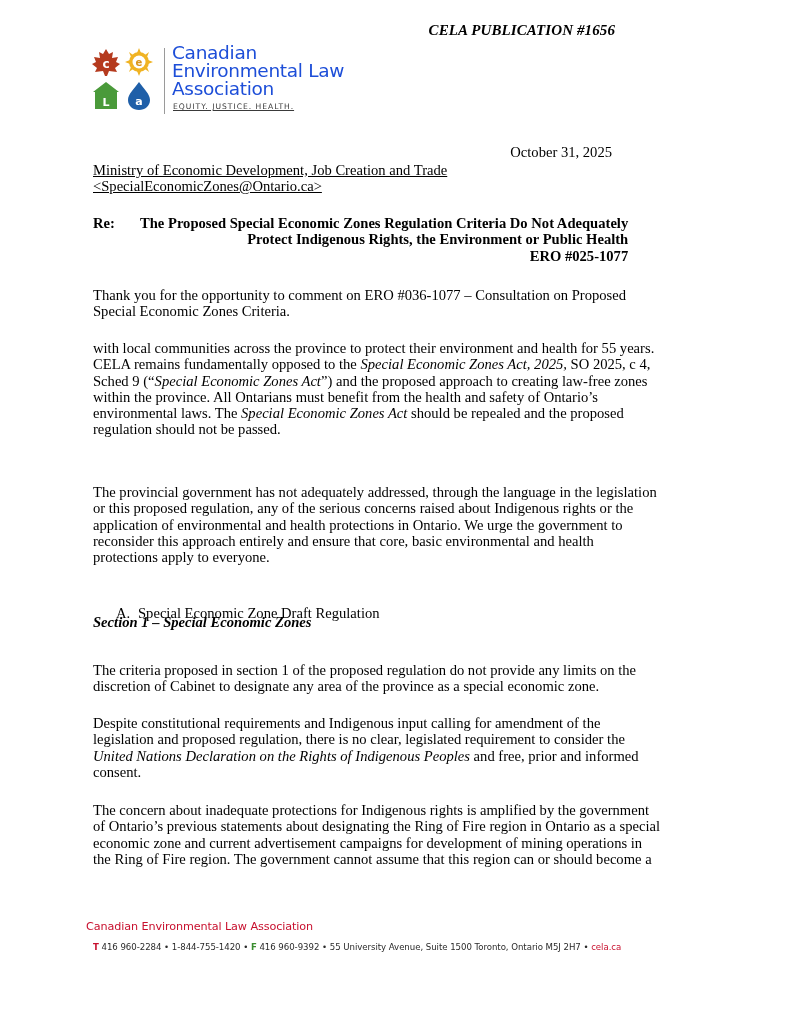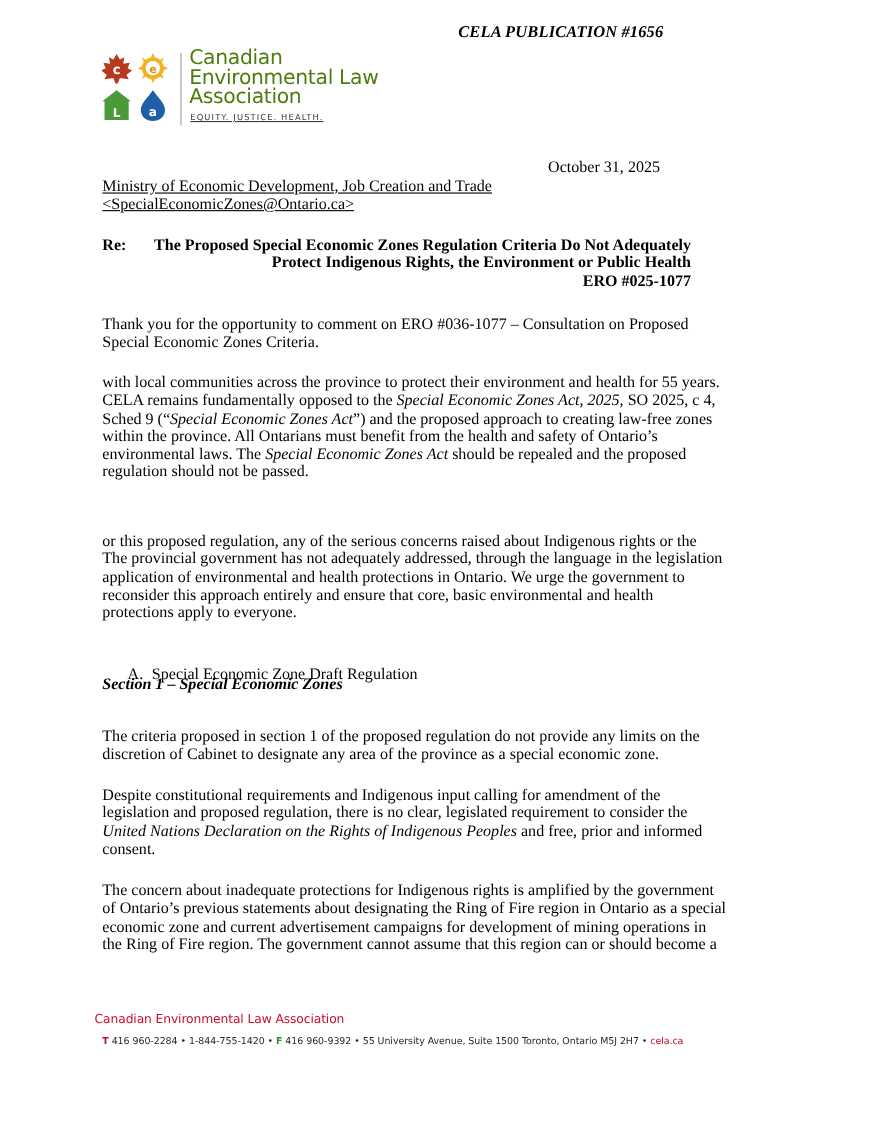--- a/index.html
+++ b/index.html
@@ -1,24 +1,24 @@
 <!DOCTYPE html>
 <html><head>
   <meta charset="utf-8">
   <style>
     html, body { margin: 0; padding: 0; background: #ffffff; }
     body { width: 791px; height: 1024px; position: relative; overflow: hidden; font-family: "Liberation Serif", serif; color: #000; }
-    .page { position: absolute; left: 0; top: 0; width: 693px; height: 1024px; }
+    .page { position: absolute; left: 0; top: 0; width: 693px; height: 1024px; padding-left: 12px; }
 
     .pubnum { position: absolute; right: 90px; top: 22px; font-family: "Liberation Serif", serif; font-style: italic; font-weight: bold; font-size: 15px; letter-spacing: 0.1px; }
 
     .logo { position: absolute; left: 92px; top: 44px; height: 72px; width: 260px; }
     .logo-icons { position: absolute; left: 0; top: 4px; width: 62px; height: 62px; }
     .logo-divider { position: absolute; left: 72px; top: 4px; width: 1px; height: 66px; background: #9a9a9a; }
-    .logo-text { position: absolute; left: 80px; top: 0px; font-family: "DejaVu Sans", sans-serif; color: #4d7c0f; font-size: 18.5px; line-height: 18px; letter-spacing: -0.3px; }
+    .logo-text { position: absolute; left: 80px; top: 0px; font-family: "DejaVu Sans", sans-serif; color: #1d4ed8; font-size: 18.5px; line-height: 18px; letter-spacing: -0.3px; }
     .logo-text div { white-space: nowrap; }
     .logo-tagline { position: absolute; left: 81px; top: 58px; font-family: "DejaVu Sans", sans-serif; font-size: 7.6px; letter-spacing: 1px; color: #3a3a3a; white-space: nowrap; text-decoration: underline; }
 
     .text { font-size: 14.6px; line-height: 16.3px; }
     .date { position: absolute; right: 93px; top: 144px; }
     .recipient { position: absolute; left: 93px; top: 162px; text-decoration: underline; }
     .re { position: absolute; left: 93px; top: 215px; width: 620px; font-weight: bold; }
     .re-label { position: absolute; left: 0; top: 0; }
     .re-body { position: absolute; left: 47px; top: 0; text-align: right; }
 
@@ -110,22 +110,22 @@
   <div class="text para p2">
     <div class="nowrap">with local communities across the province to protect their environment and health for 55 years.</div>
     <div class="nowrap"><span>CELA remains fundamentally opposed to the </span><i>Special Economic Zones Act, 2025,</i><span> SO 2025, c 4,</span></div>
     <div class="nowrap"><span>Sched 9 (“</span><i>Special Economic Zones Act</i><span>”) and the proposed approach to creating law-free zones</span></div>
     <div class="nowrap">within the province. All Ontarians must benefit from the health and safety of Ontario’s</div>
     <div class="nowrap"><span>environmental laws. The </span><i>Special Economic Zones Act</i><span> should be repealed and the proposed</span></div>
     <div class="nowrap">regulation should not be passed.</div>
   </div>
 
   <div class="text para p3">
+    <div class="nowrap">The provincial government has not adequately addressed, through the language in the legislation</div>
     <div class="nowrap">or this proposed regulation, any of the serious concerns raised about Indigenous rights or the</div>
-    <div class="nowrap">The provincial government has not adequately addressed, through the language in the legislation</div>
     <div class="nowrap">application of environmental and health protections in Ontario. We urge the government to</div>
     <div class="nowrap">reconsider this approach entirely and ensure that core, basic environmental and health</div>
     <div class="nowrap">protections apply to everyone.</div>
   </div>
 
   <div class="text para heading-a">
     <span class="letter">A.</span><span>Special Economic Zone Draft Regulation</span>
   </div>
 
   <div class="text para section1">Section 1 – Special Economic Zones</div>

